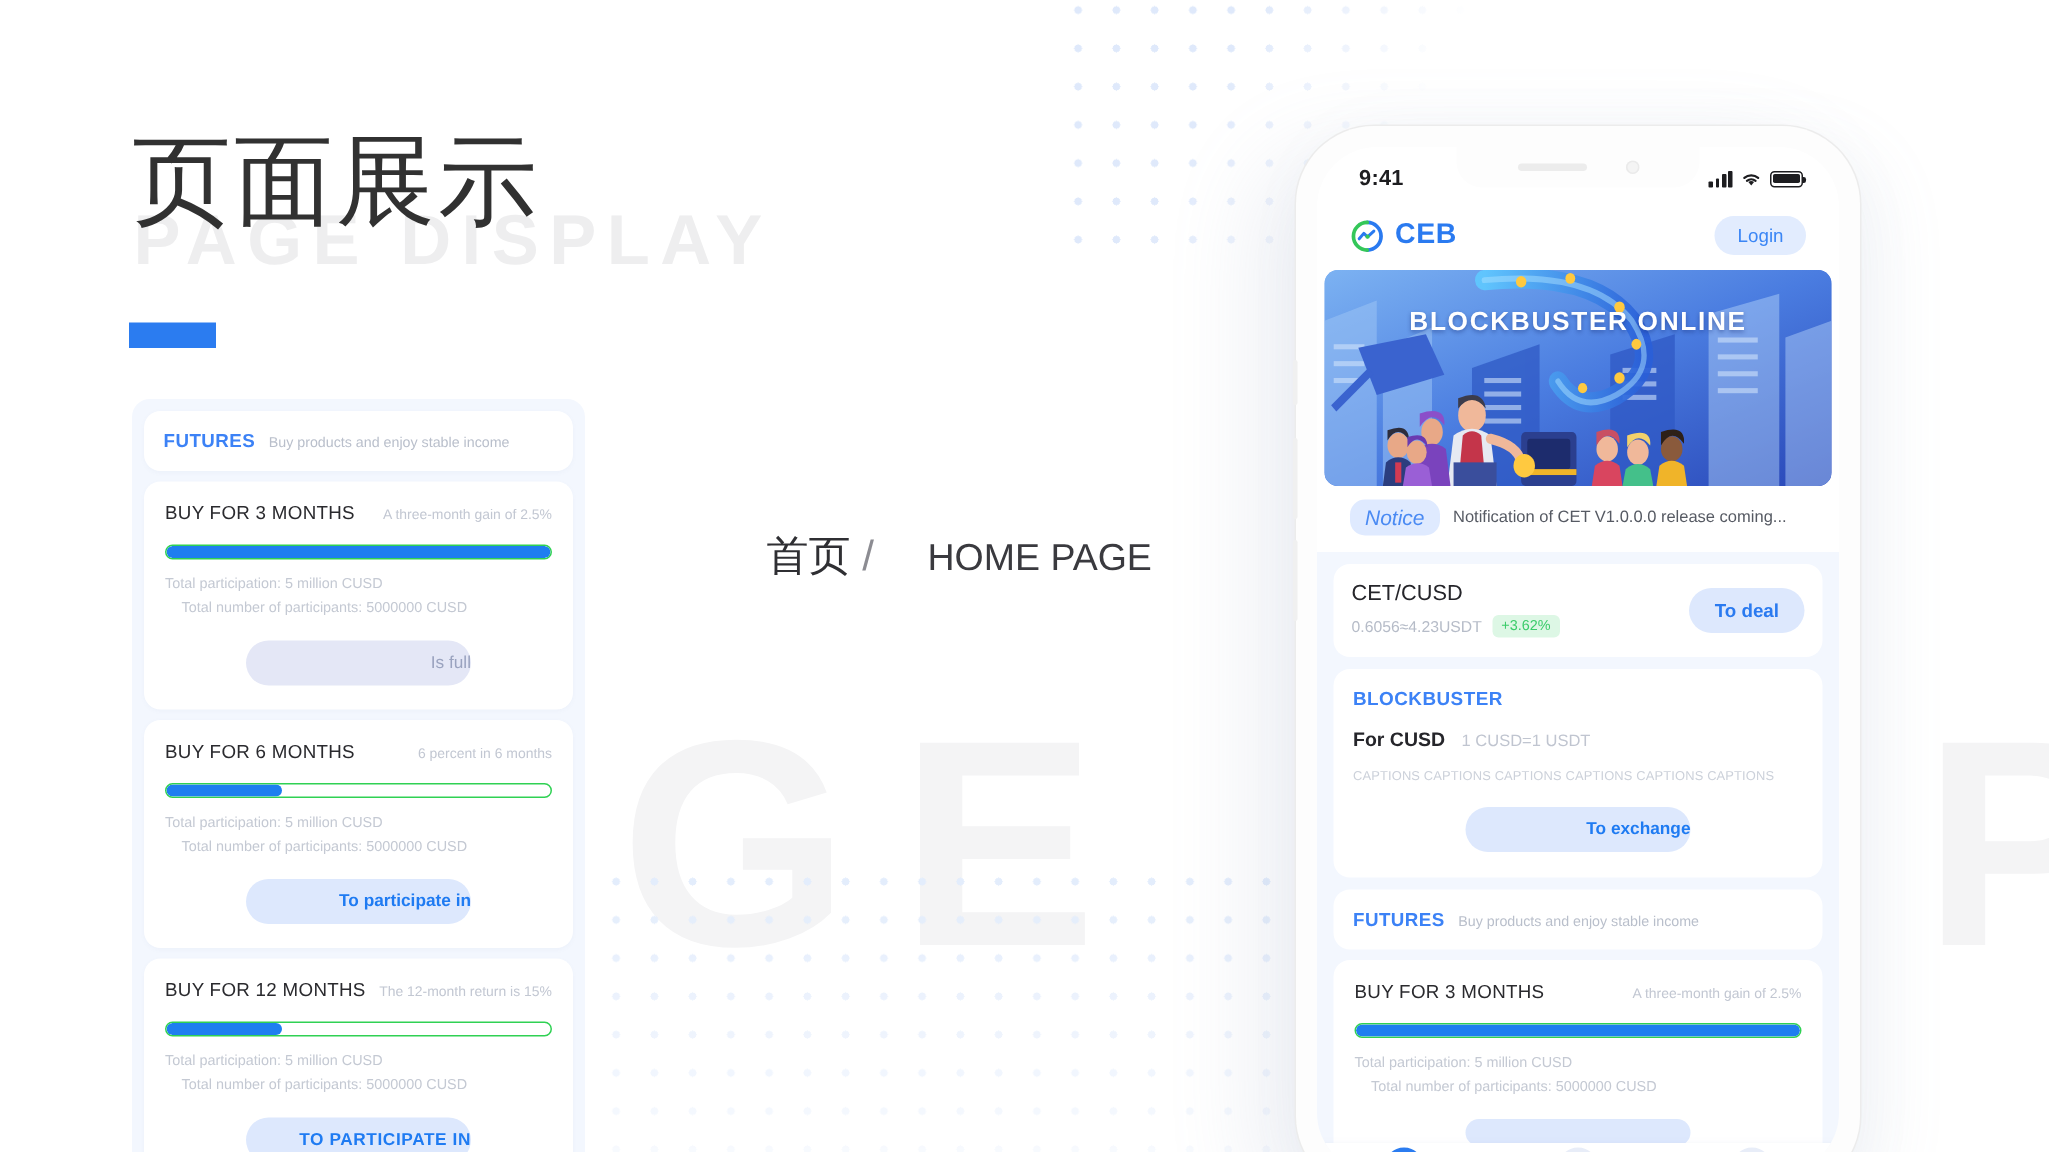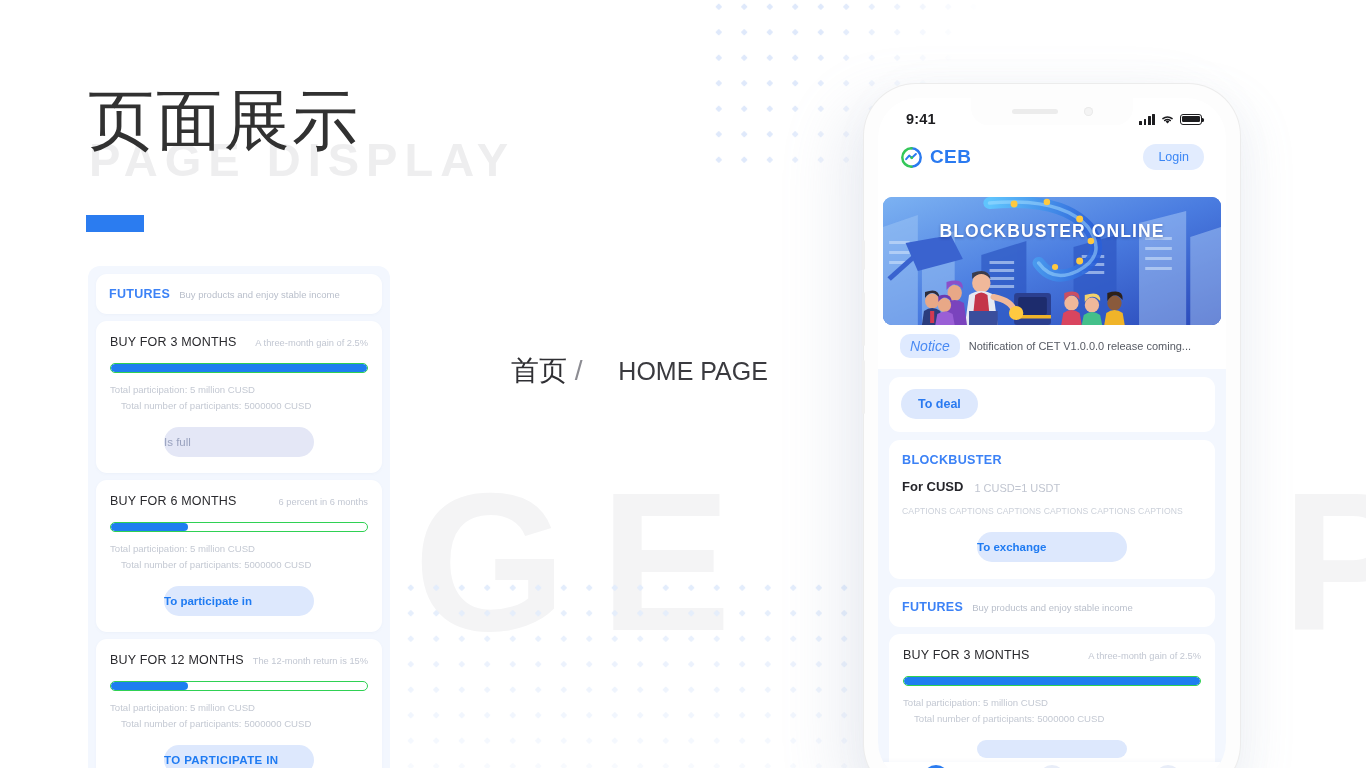--- a/index.html
+++ b/index.html
@@ -81,21 +81,21 @@
     position:relative;
   }
   .bar-fill {
     position:absolute; left:0; top:0; bottom:0;
     background:#1e7ef0; border-radius:6px;
   }
   .prod-line { margin-top:11px; font-size:9.6px; color:#c4c9d3; }
   .prod-line + .prod-line { margin-top:5px;margin-left:11px; }
 
   .btn {
-    display:block; margin:16px auto 0; text-align:left;
+    display:block; margin:16px auto 0; text-align:right;
     border-radius:17px; font-size:11.5px; padding:9px 0;
     width:150px; border:none; cursor:pointer;
     font-family:"Liberation Sans", sans-serif;
   }
   .btn-primary { background:#dde8fd; color:#1f7bf2; font-weight:bold; }
   .btn-disabled { background:#e4e7f6; color:#9aa3bf; }
   .btn-caps { letter-spacing:.4px; }
 
   
   .mid { position:absolute; left:511px; top:352px; width:330px; }
@@ -154,33 +154,33 @@
     border:1.3px solid #1d1d20; position:relative; padding:1.4px;
   }
   .batt::after {
     content:""; position:absolute; right:-3.4px; top:3px;
     width:2px; height:4.4px; border-radius:0 1.5px 1.5px 0; background:#1d1d20;
   }
   .batt i { display:block; width:100%; height:100%; background:#1d1d20; border-radius:1.2px; }
 
   .app-head {
     display:flex; align-items:center; justify-content:space-between;
-    padding:6px 22px 27px 22px;
+    padding:6px 22px 10px 22px;
   }
   .brand { display:flex; align-items:center; gap:7px; }
   .brand-name { font-size:19px; font-weight:bold; color:#2a7af0; letter-spacing:.4px; }
   .login-btn {
     background:#e2ecfe; color:#3b86f5; font-size:12.5px;
     padding:6px 15px; border-radius:14px; border:none; cursor:pointer;
     font-family:"Liberation Sans", sans-serif;
   }
 
   
   .banner {
-    margin:0 5px; height:128px; border-radius:9px; overflow:hidden;
+    margin:0 5px; height:144px; border-radius:9px; overflow:hidden;
     position:relative;
     background:linear-gradient(150deg,#6fa8ef 0%,#5f93e8 28%,#3f6fd8 62%,#2b4fc0 100%);
   }
   .bn-title {
     position:absolute; left:0; right:0; top:24px; text-align:center;
     font-size:17.5px; font-weight:bold; color:#ffffff;
     letter-spacing:1.1px; z-index:9;
     text-shadow:0 1px 3px rgba(20,40,110,0.45);
   }
   .bn-svg { position:absolute; inset:0; width:100%; height:100%; display:block; }
@@ -444,20 +444,27 @@
     </div>
 
     <div class="notice">
       <span class="notice-tag">Notice</span>
       <span class="notice-text">Notification of CET V1.0.0.0 release coming...</span>
     </div>
 
     <div class="p-panel">
 
       <div class="p-card ticker">
+        <div>
+          <div class="tk-name">CET/CUSD</div>
+          <div class="tk-sub">
+            <span class="tk-price">0.6056≈4.23USDT</span>
+            <span class="tk-chip">+3.62%</span>
+          </div>
+        </div>
         <button class="tk-btn">To deal</button>
       </div>
 
       <div class="p-card acc">
         <div class="acc-h">BLOCKBUSTER</div>
         <div class="acc-row">
           <span class="acc-for">For CUSD</span>
           <span class="acc-rate">1 CUSD=1 USDT</span>
         </div>
         <div class="acc-caps">CAPTIONS CAPTIONS CAPTIONS CAPTIONS CAPTIONS CAPTIONS</div>

